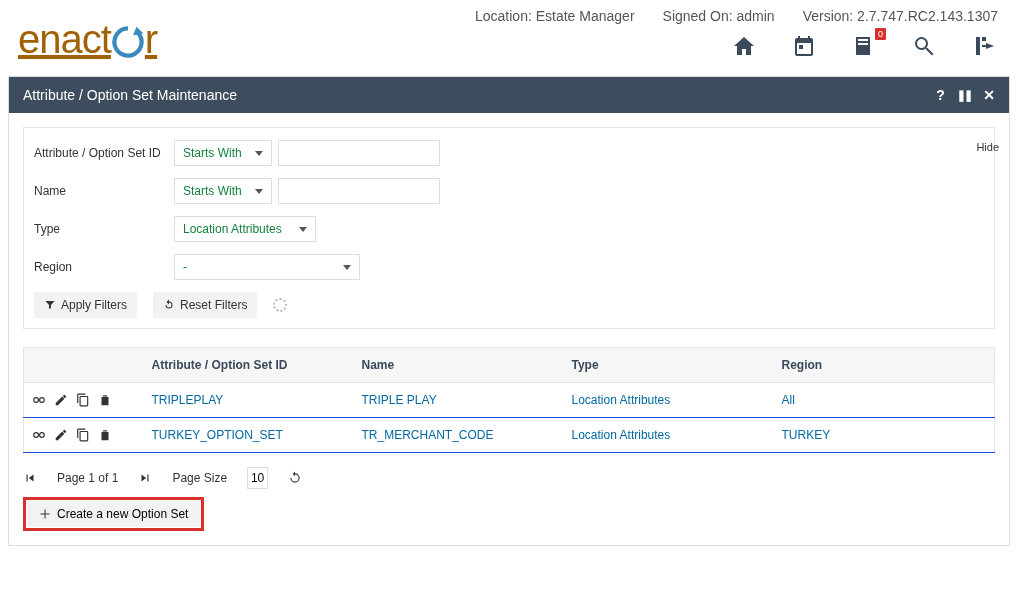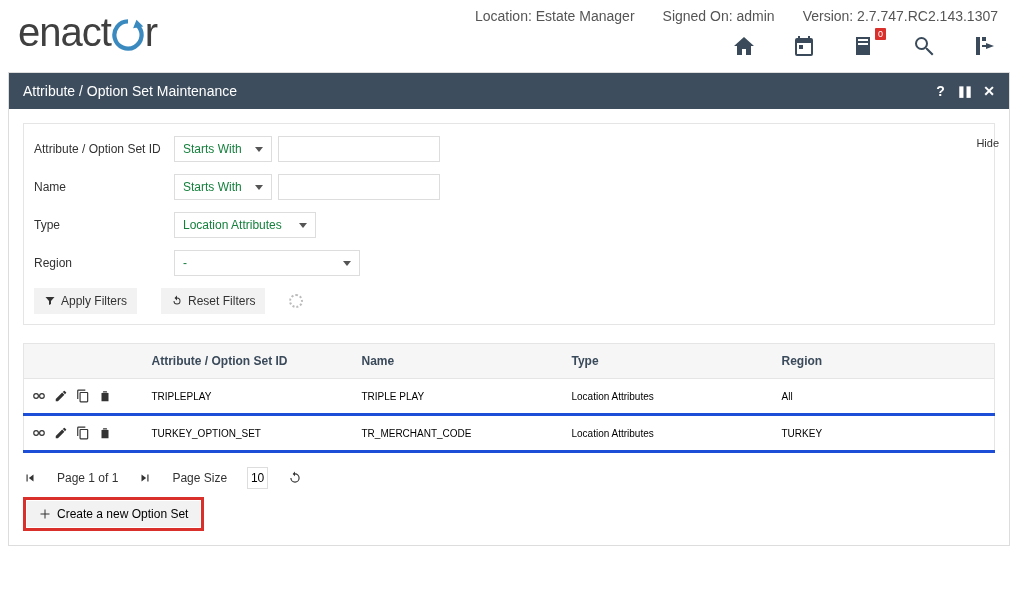--- a/index.html
+++ b/index.html
@@ -13,24 +13,25 @@
   
   .top-header {
     display: flex;
     align-items: flex-start;
     padding: 6px 14px 6px 18px;
     position: relative;
   }
   .logo {
     font-size: 40px;
     font-weight: 400;
-    color: #404040;
+    color: #a16207;
     letter-spacing: -1px;
-    margin-top: 4px;
+    margin-top: 11px;
     font-family: Arial, sans-serif;
+    text-decoration: underline;
   }
   .logo .o-span {
     color: #3a8abf;
     display: inline-block;
     position: relative;
   }
   .header-right {
     margin-left: auto;
     display: flex;
     flex-direction: column;
@@ -146,21 +147,21 @@
   }
   .caret-down {
     width: 0; height: 0;
     border-left: 4px solid transparent;
     border-right: 4px solid transparent;
     border-top: 5px solid #555;
   }
 
   .filter-actions {
     display: flex;
-    gap: 24px;
+    gap: 16px;
     align-items: center;
     margin-top: 6px;
   }
   .btn {
     background: #f2f2f2;
     border: none;
     padding: 6px 10px;
     font-size: 12px;
     display: inline-flex;
     align-items: center;
@@ -186,23 +187,23 @@
     background: #f6f6f6;
     text-align: left;
     padding: 10px 8px;
     font-size: 12px;
     font-weight: bold;
     color: #3a4a5a;
     border-bottom: 1px solid #e5e5e5;
   }
   table.data td {
     padding: 10px 8px;
-    font-size: 10px;
-    color: #000000;
-    border-bottom: 3px solid #1d4ed8;
+    font-size: 12px;
+    color: #0369a1;
+    border-bottom: 1px solid #1d4ed8;
   }
   .row-actions {
     display: flex;
     gap: 8px;
     align-items: center;
   }
   .row-actions .ra {
     width: 14px; height: 14px;
     fill: #333;
     cursor: pointer;

